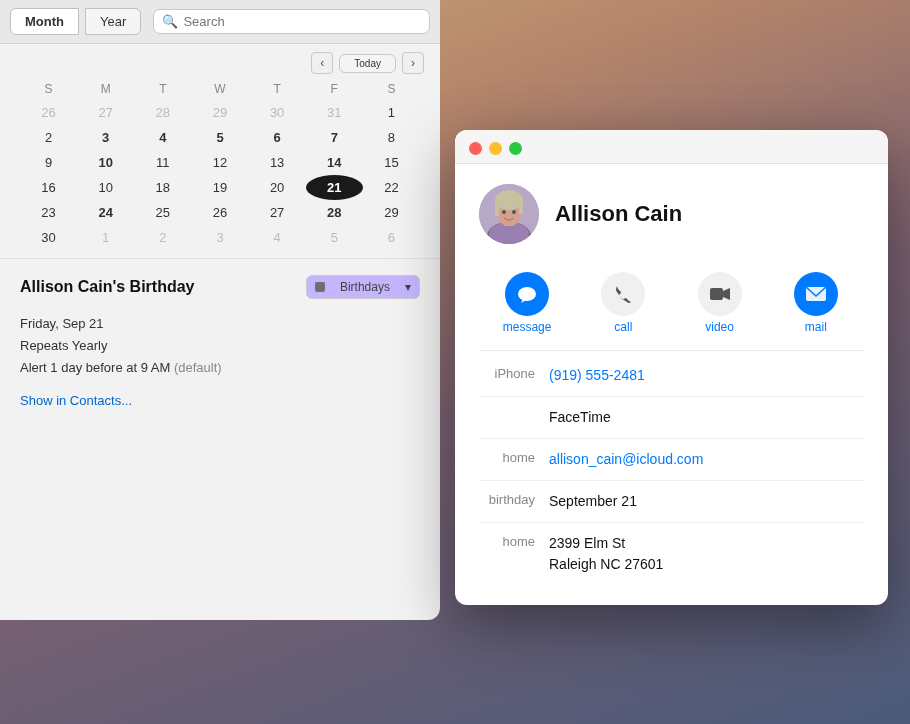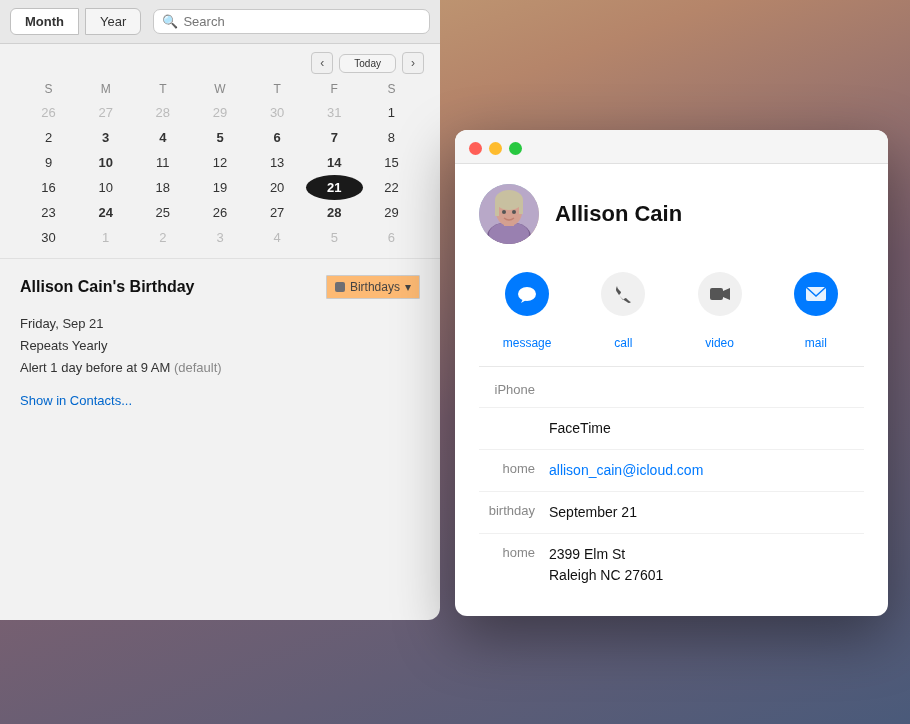--- a/index.html
+++ b/index.html
@@ -141,24 +141,24 @@
     }
     .event-title {
       font-size: 16px;
       font-weight: 600;
       color: #111;
       line-height: 1.3;
     }
     .cal-badge {
       display: flex;
       align-items: center;
-      gap: 5px;
-      background: #fdba74;
+      gap: 15px;
+      background: #c4b5fd;
       border: 1px solid #ccc;
-      border-radius: 1px;
+      border-radius: 6px;
       padding: 4px 8px;
       font-size: 12px;
       color: #444;
       cursor: pointer;
     }
     .cal-dot {
       width: 10px; height: 10px;
       background: #6e6e73;
       border-radius: 2px;
     }
@@ -238,21 +238,21 @@
     .action-buttons {
       display: flex;
       justify-content: space-around;
       padding: 10px 0 16px;
       border-bottom: 1px solid #e8e8e8;
     }
     .action-btn {
       display: flex;
       flex-direction: column;
       align-items: center;
-      gap: 20px;
+      gap: 4px;
       cursor: pointer;
       min-width: 70px;
     }
     .action-icon {
       width: 44px; height: 44px;
       border-radius: 50%;
       background: #f0f0f0;
       display: flex;
       align-items: center;
       justify-content: center;
@@ -482,20 +482,21 @@
             <polyline points="1,1 11,10 21,1" fill="none" stroke="#007aff" stroke-width="1.5"></polyline>
           </svg>
         </div>
         <span class="action-label">mail</span>
       </div>
     </div>
 
     <div class="contact-fields">
       <div class="field-row">
         <span class="field-label">iPhone</span>
+        <span class="field-value blue">(919) 555-2481</span>
       </div>
       <div class="field-row">
         <span class="field-label"></span>
         <span class="field-value">FaceTime</span>
       </div>
       <div class="field-row">
         <span class="field-label">home</span>
         <span class="field-value blue">allison_cain@icloud.com</span>
       </div>
       <div class="field-row">

